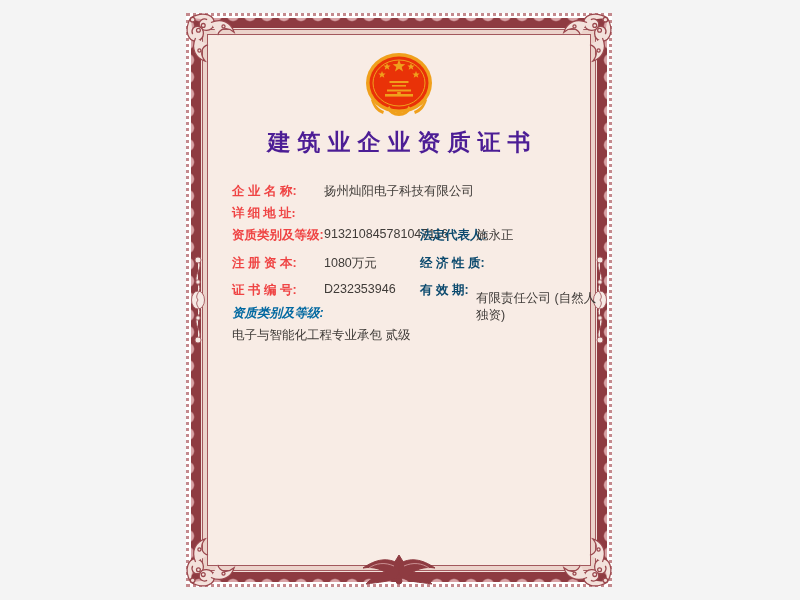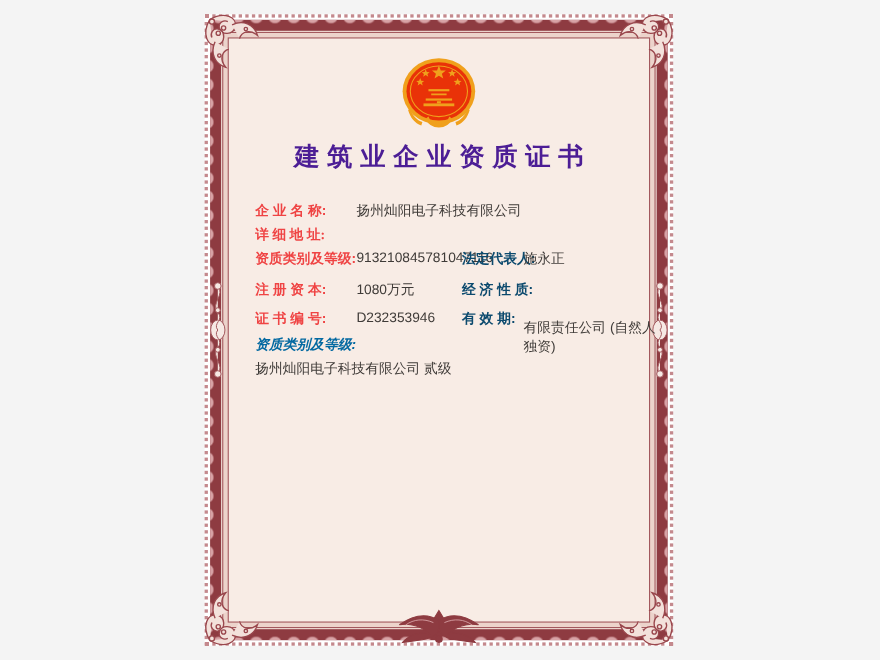--- a/index.html
+++ b/index.html
@@ -229,16 +229,16 @@
 
       <div class="row r4">
         <span class="lbl">证 书 编 号:</span>
         <span class="val">D232353946</span>
         <span class="lbl2">有 效 期:</span>
       </div>
 
     </div>
 
     <div class="qual-heading">资质类别及等级:</div>
-    <div class="qual-item">扬州灿阳电子科技有限公司 贰级</div>
+    <div class="qual-item">电子与智能化工程专业承包 贰级</div>
 
   </div>
 </div>
 
 </body></html>

